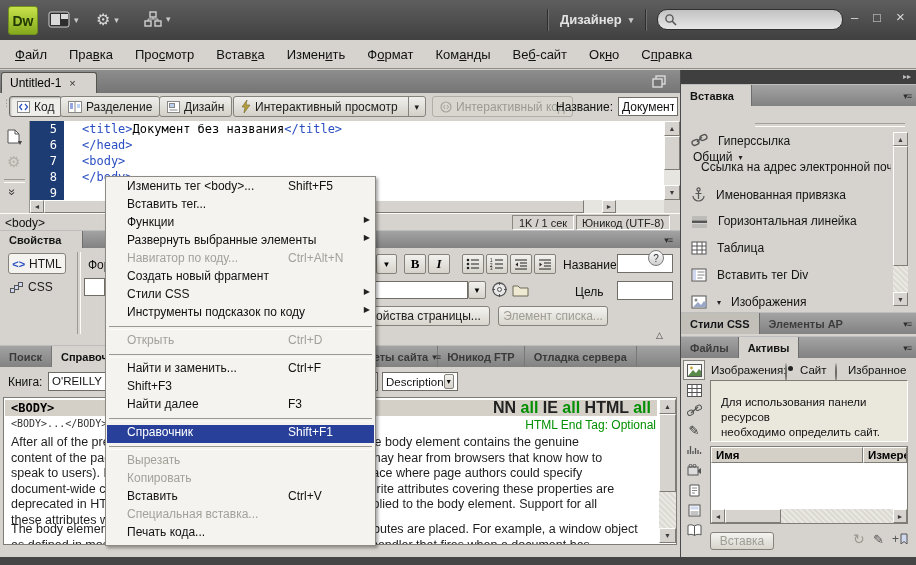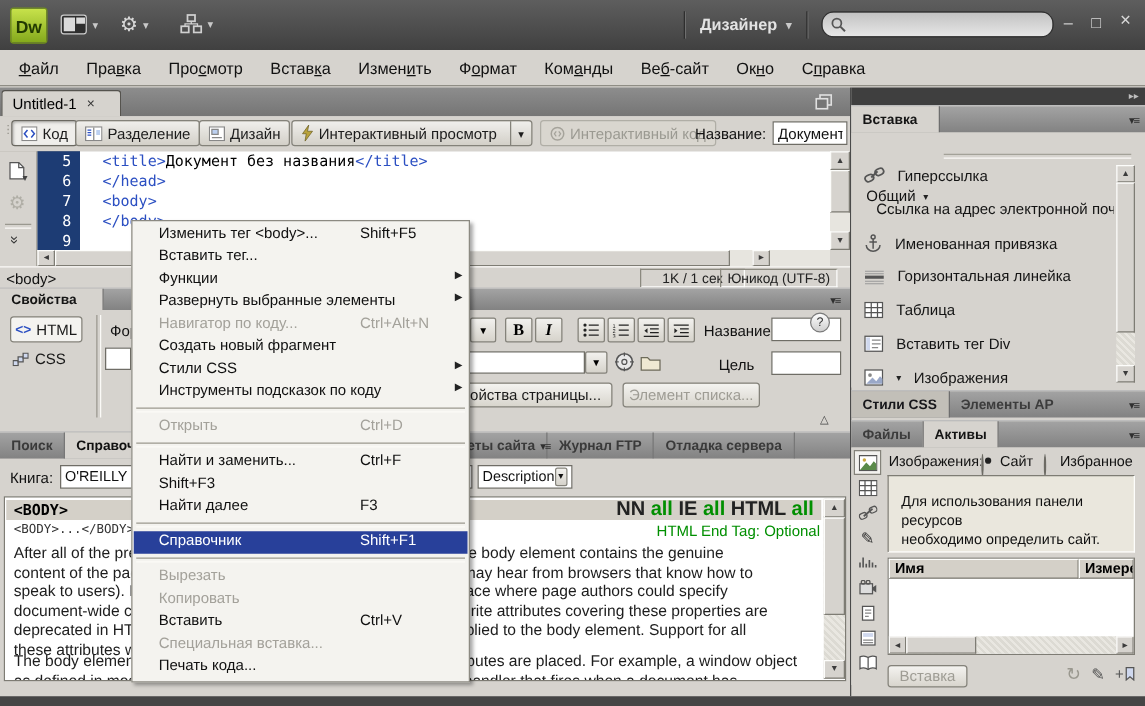--- a/index.html
+++ b/index.html
@@ -245,21 +245,21 @@
       <span>◄</span>
     </div>
   <div class="abs scroll-thumb" style="left:44px;top:200px;width:540px;height:13px;"></div>
   <div class="abs scroll-btn" style="left:602px;top:200px;width:14px;height:13px;">
       <span>►</span>
     </div>
   <div class="abs raised" style="left:664px;top:200px;width:16px;height:13px;border-color:#d6d3ce;"></div>
 
   <div class="abs tagbar">
     <span class="abs txt" style="left:5px;top:2px;">&lt;body&gt;</span>
-    <div class="abs statbox" style="left:512px;top:1px;width:84px;height:15px;">
+    <div class="abs statbox" style="left:512px;top:1px;width:62px;height:15px;">
         <span>1K / 1 сек</span>
       </div>
     <div class="abs statbox" style="left:576px;top:1px;width:94px;height:15px;">
         <span>Юникод (UTF-8)</span>
       </div>
   </div>
 
   <div class="abs phead" style="left:0;top:230px;width:680px;height:18px;">
     <div class="ptab active" style="width:64px;">
         <span>Свойства</span>
@@ -357,21 +357,21 @@
     <div class="btab">
         <span>Проверка</span>
       </div>
     <div class="btab" style="padding-right:30px;">
         <span>Проверка ссылок</span>
       </div>
     <div class="btab">
         <span>Отчеты сайта</span>
       </div>
     <div class="btab">
-        <span>Журнал FTP</span>
+        <span>Юникод FTP</span>
       </div>
     <div class="btab">
         <span>Отладка сервера</span>
       </div>
     <span class="abs pmenu" style="right:240px;top:6px;position:absolute;">▾≡</span>
   </div>
   <div class="abs" style="left:0;top:367px;width:680px;height:30px;background:#d6d3ce;">
     <span class="abs txt" style="left:8px;top:8px;">Книга:</span>
     <div class="abs field" style="left:48px;top:5px;width:330px;height:19px;overflow:hidden;">
       <span style="font-size:11.5px;white-space:nowrap;">O'REILLY HTML Reference</span>

